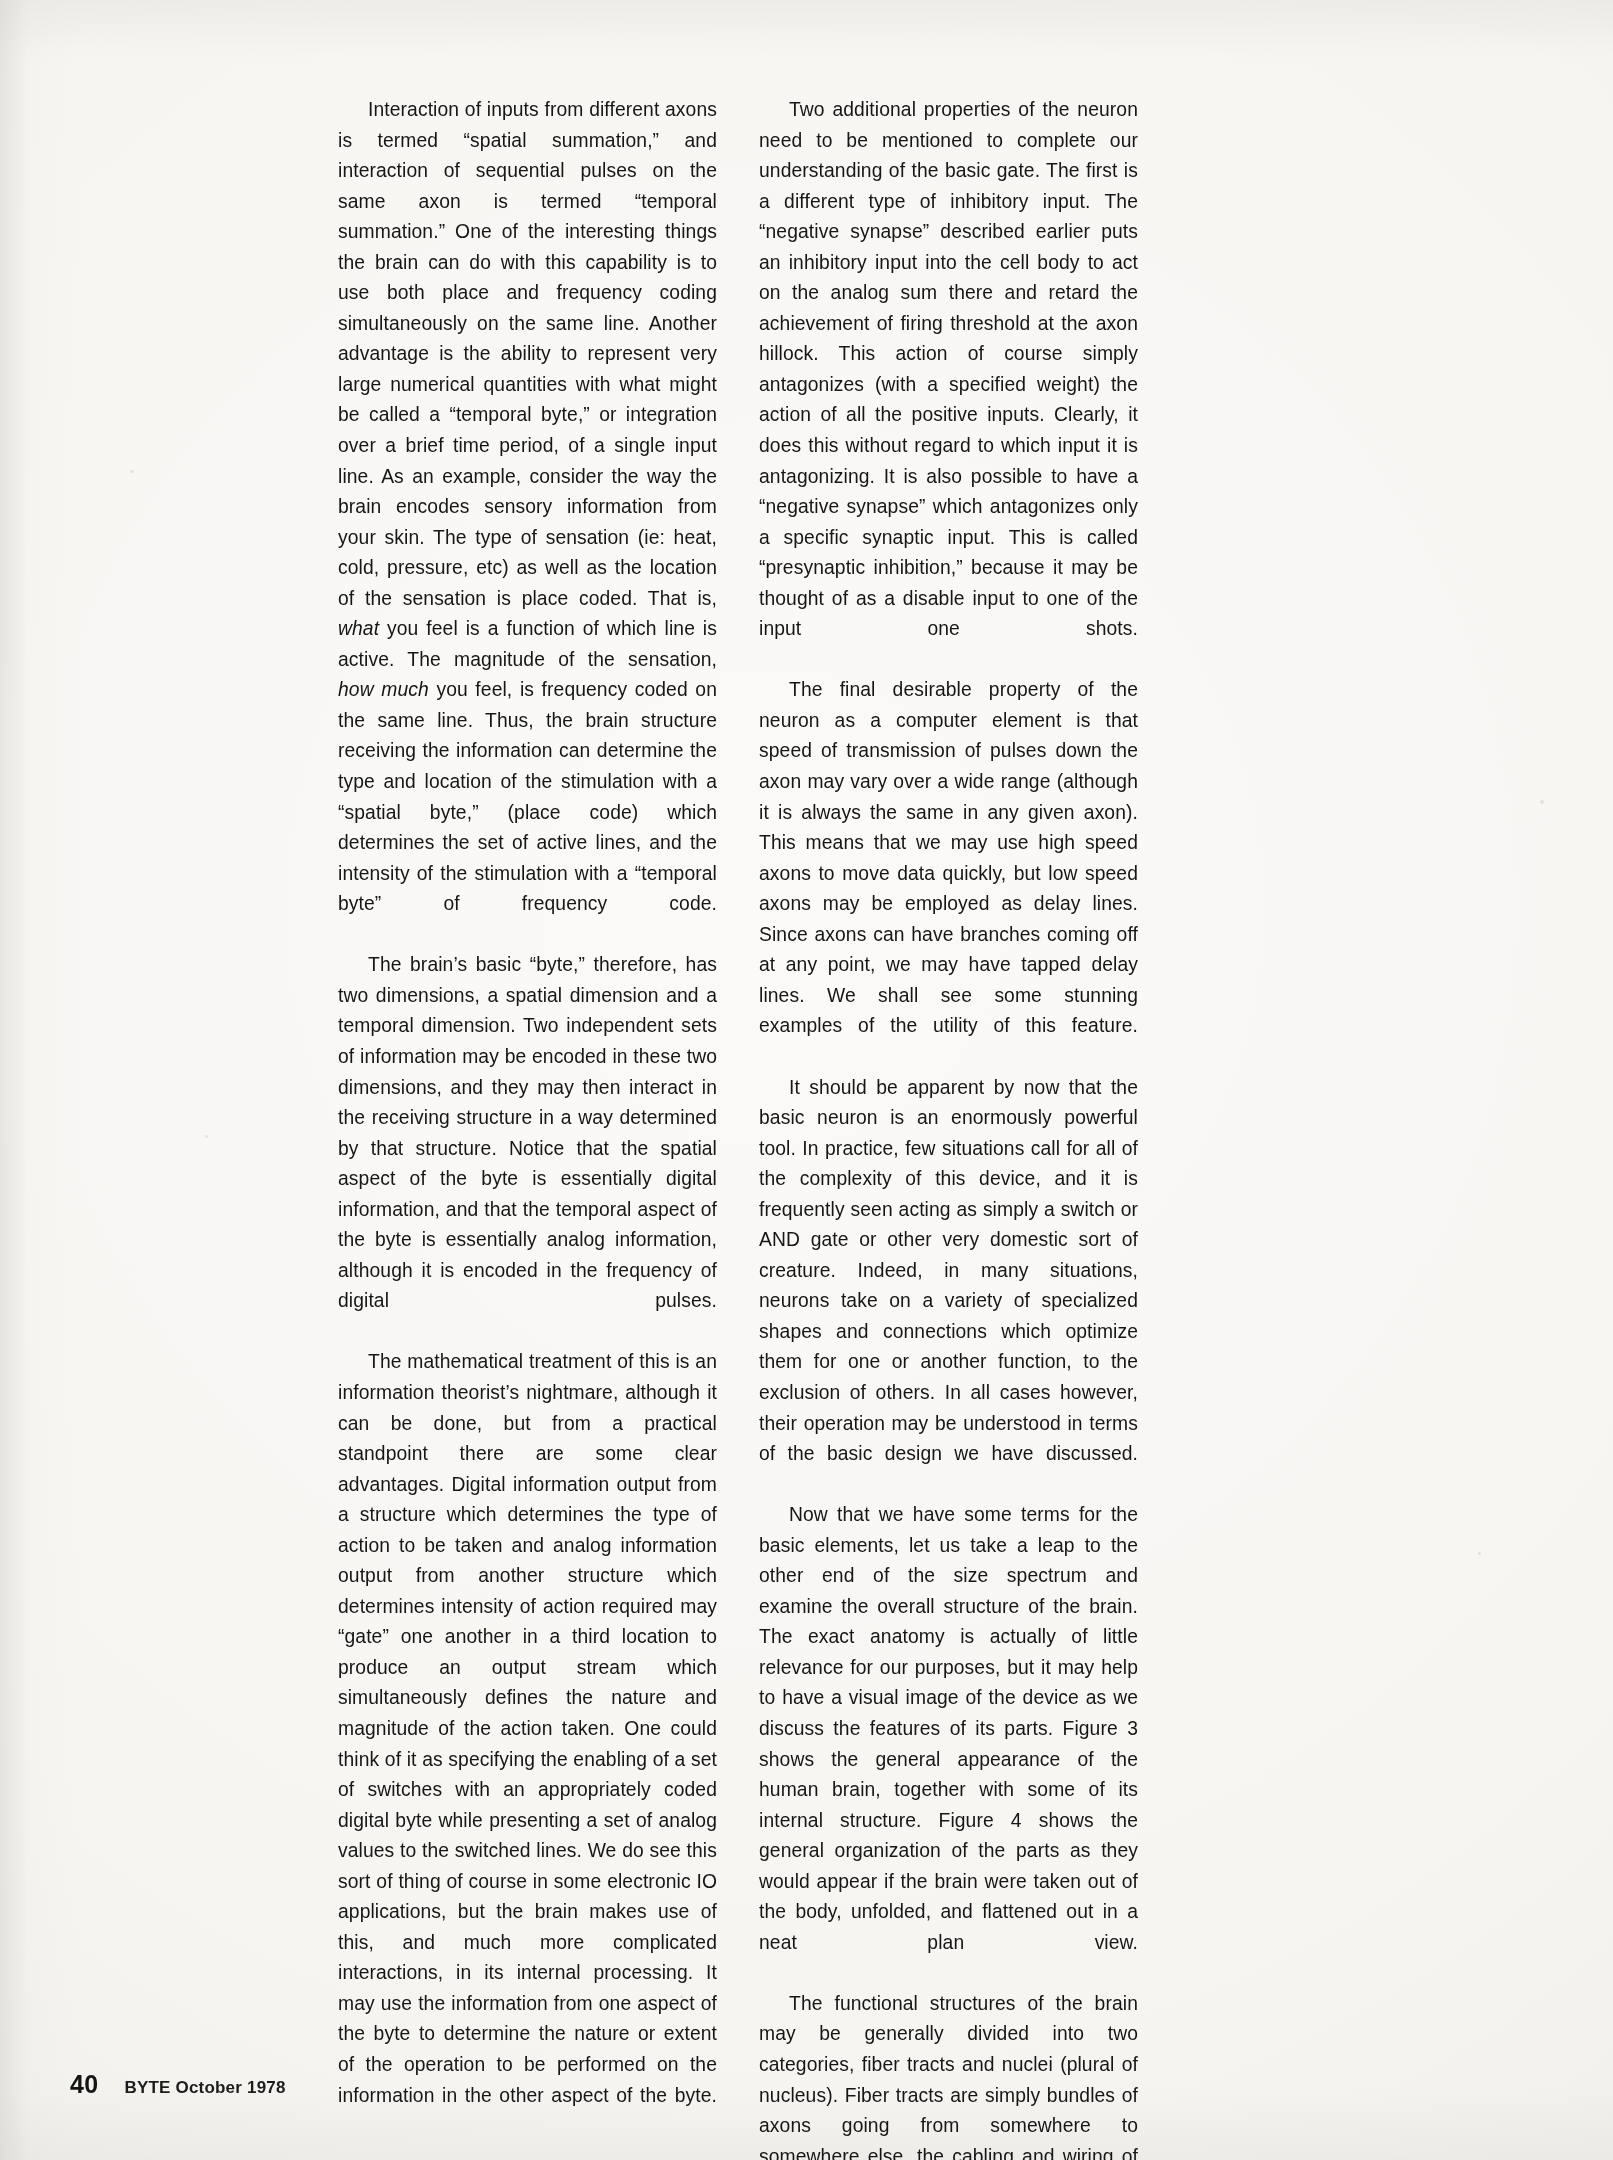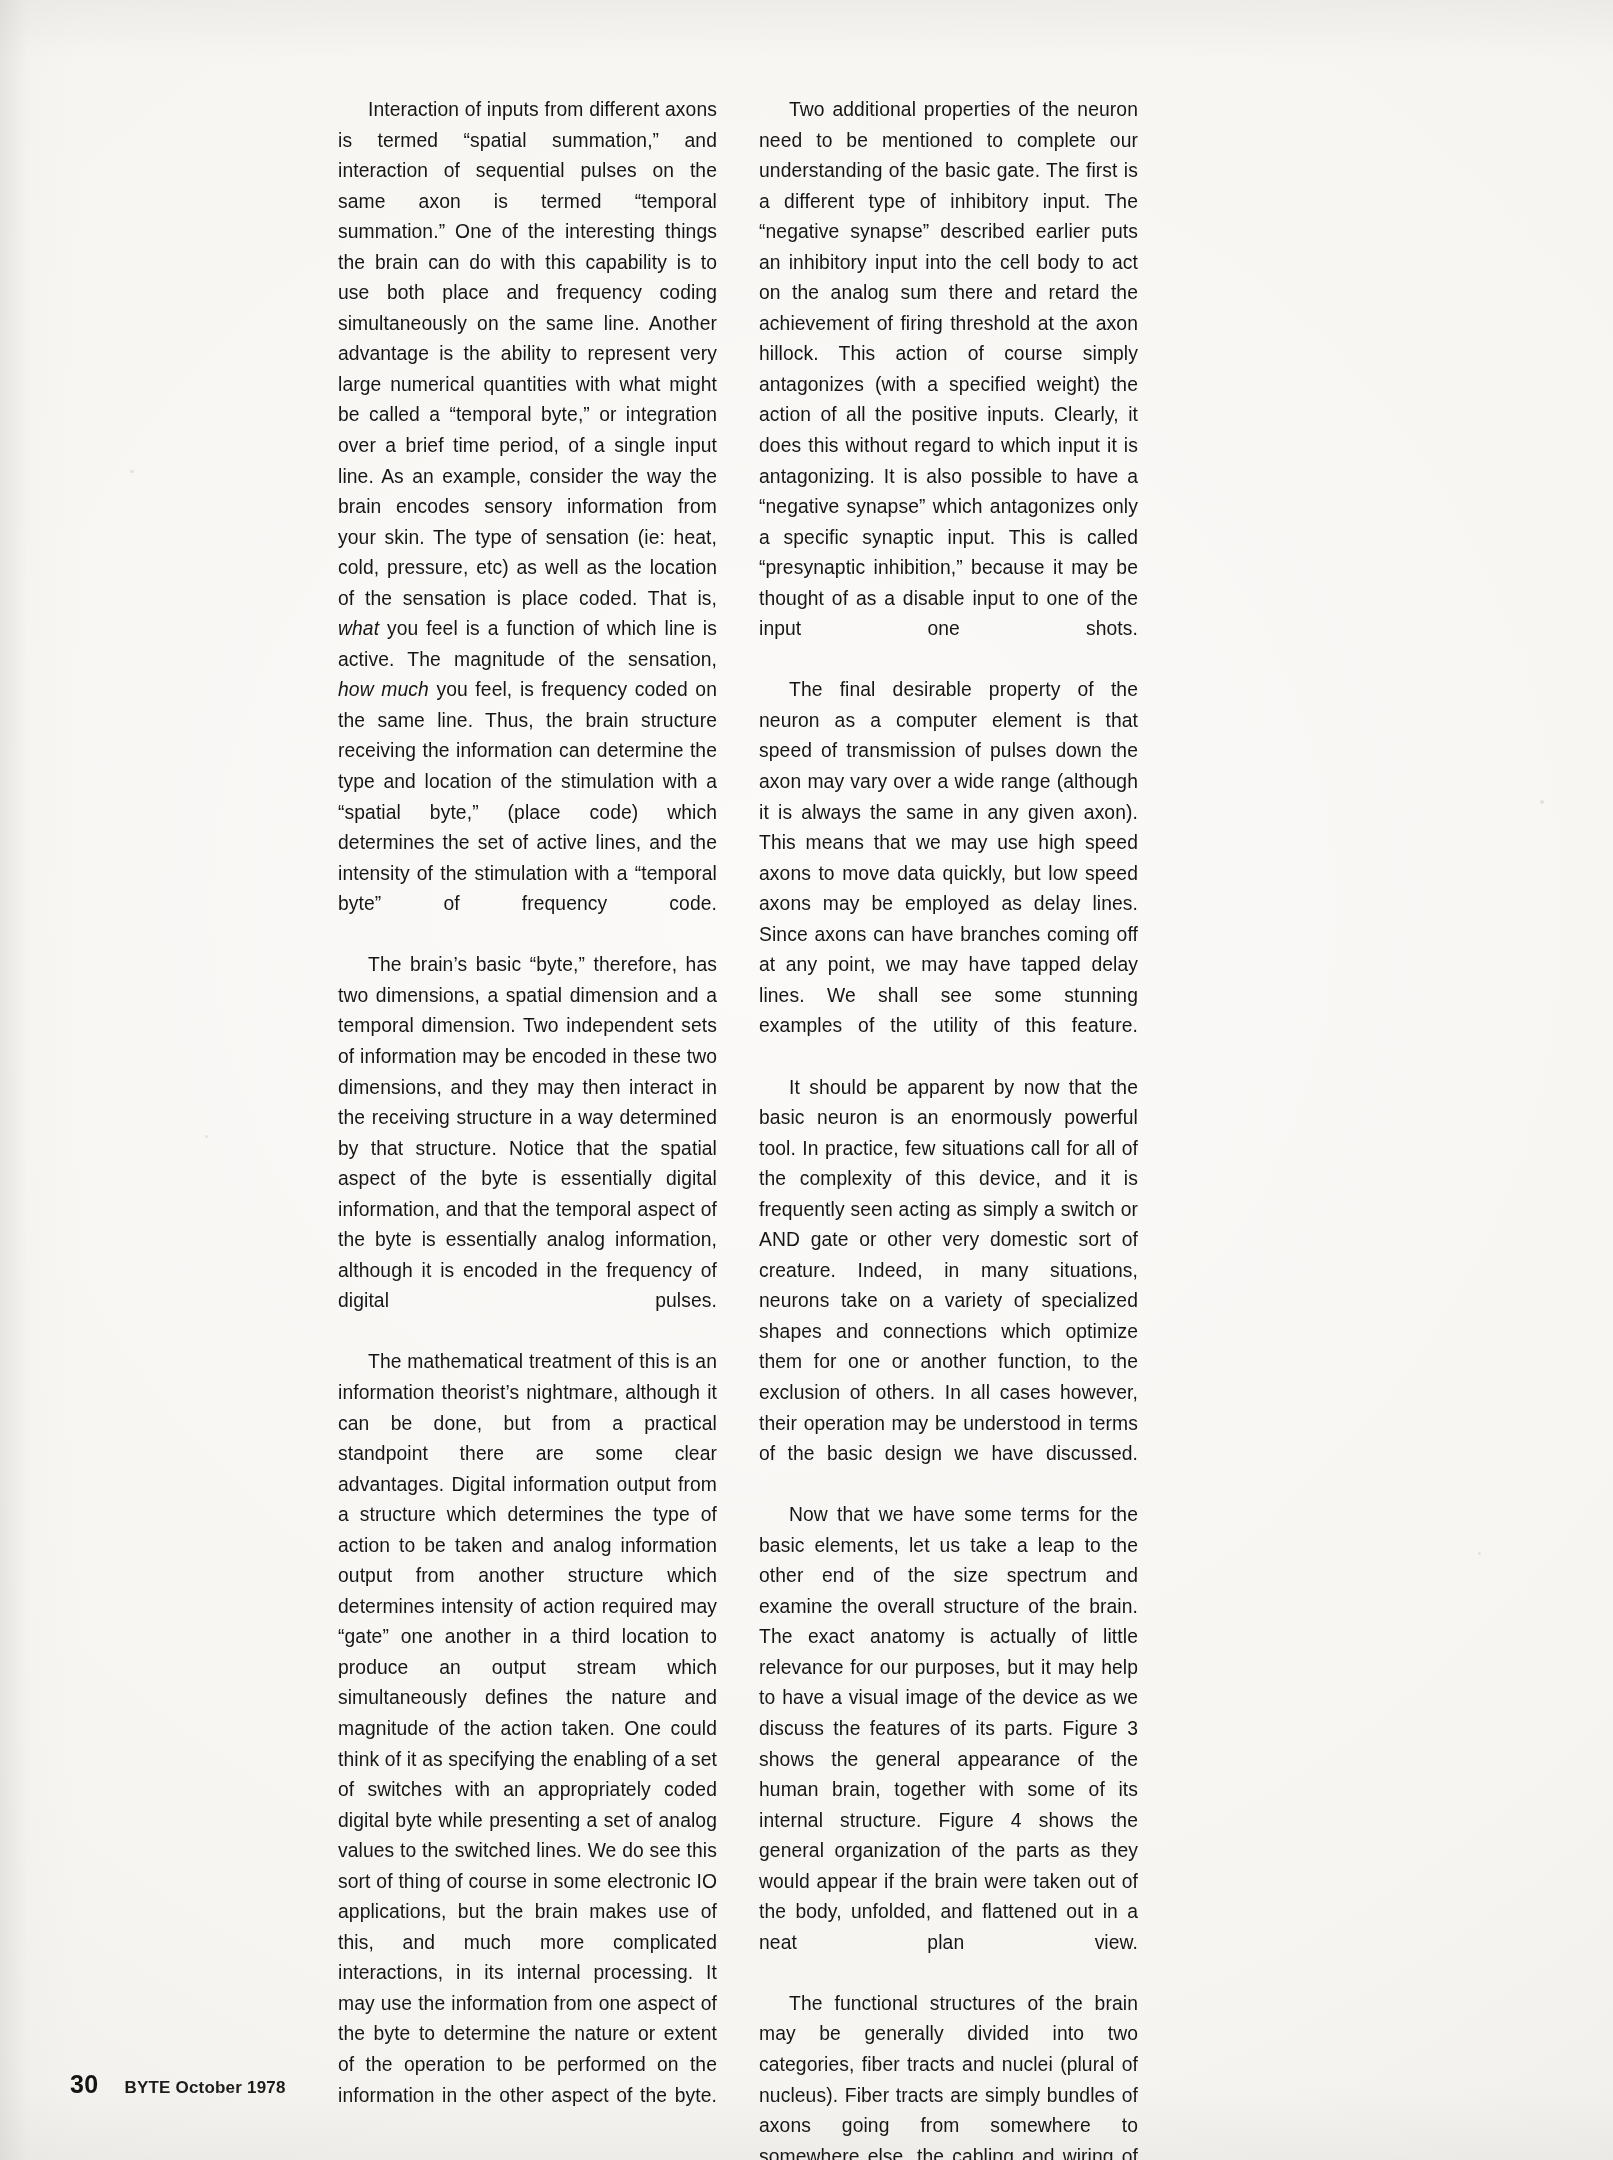--- a/index.html
+++ b/index.html
@@ -132,21 +132,21 @@
         <p>Two additional properties of the neuron need to be mentioned to complete our understanding of the basic gate. The first is a different type of inhibitory input. The “negative synapse” described earlier puts an inhibitory input into the cell body to act on the analog sum there and retard the achievement of firing threshold at the axon hillock. This action of course simply antagonizes (with a specified weight) the action of all the positive inputs. Clearly, it does this without regard to which input it is antagonizing. It is also possible to have a “negative synapse” which antagonizes only a specific synaptic input. This is called “presynaptic inhibition,” because it may be thought of as a disable input to one of the input one shots.</p>
         <p>The final desirable property of the neuron as a computer element is that speed of transmission of pulses down the axon may vary over a wide range (although it is always the same in any given axon). This means that we may use high speed axons to move data quickly, but low speed axons may be employed as delay lines. Since axons can have branches coming off at any point, we may have tapped delay lines. We shall see some stunning examples of the utility of this feature.</p>
         <p>It should be apparent by now that the basic neuron is an enormously powerful tool. In practice, few situations call for all of the complexity of this device, and it is frequently seen acting as simply a switch or AND gate or other very domestic sort of creature. Indeed, in many situations, neurons take on a variety of specialized shapes and connections which optimize them for one or another function, to the exclusion of others. In all cases however, their operation may be understood in terms of the basic design we have discussed.</p>
         <p>Now that we have some terms for the basic elements, let us take a leap to the other end of the size spectrum and examine the overall structure of the brain. The exact anatomy is actually of little relevance for our purposes, but it may help to have a visual image of the device as we discuss the features of its parts. Figure 3 shows the general appearance of the human brain, together with some of its internal structure. Figure 4 shows the general organization of the parts as they would appear if the brain were taken out of the body, unfolded, and flattened out in a neat plan view.</p>
         <p>The functional structures of the brain may be generally divided into two categories, fiber tracts and nuclei (plural of nucleus). Fiber tracts are simply bundles of axons going from somewhere to somewhere else, the cabling and wiring of the brain. The nuclei are groups of cell bodies. Each</p>
       </div>
 
   </div>
 
   <div class="footer">
-    <span class="pagenum">30</span>
+    <span class="pagenum">40</span>
     <span class="issue">BYTE October 1978</span>
   </div>
 
   <div class="speckle" style="left:130px;top:470px;width:4px;height:3px;"></div>
   <div class="speckle" style="left:205px;top:1135px;width:3px;height:3px;"></div>
   <div class="speckle" style="left:1540px;top:800px;width:4px;height:4px;"></div>
   <div class="speckle" style="left:1478px;top:1552px;width:3px;height:3px;"></div>
   <div class="speckle" style="left:680px;top:1995px;width:3px;height:3px;"></div>
 </div>
 

